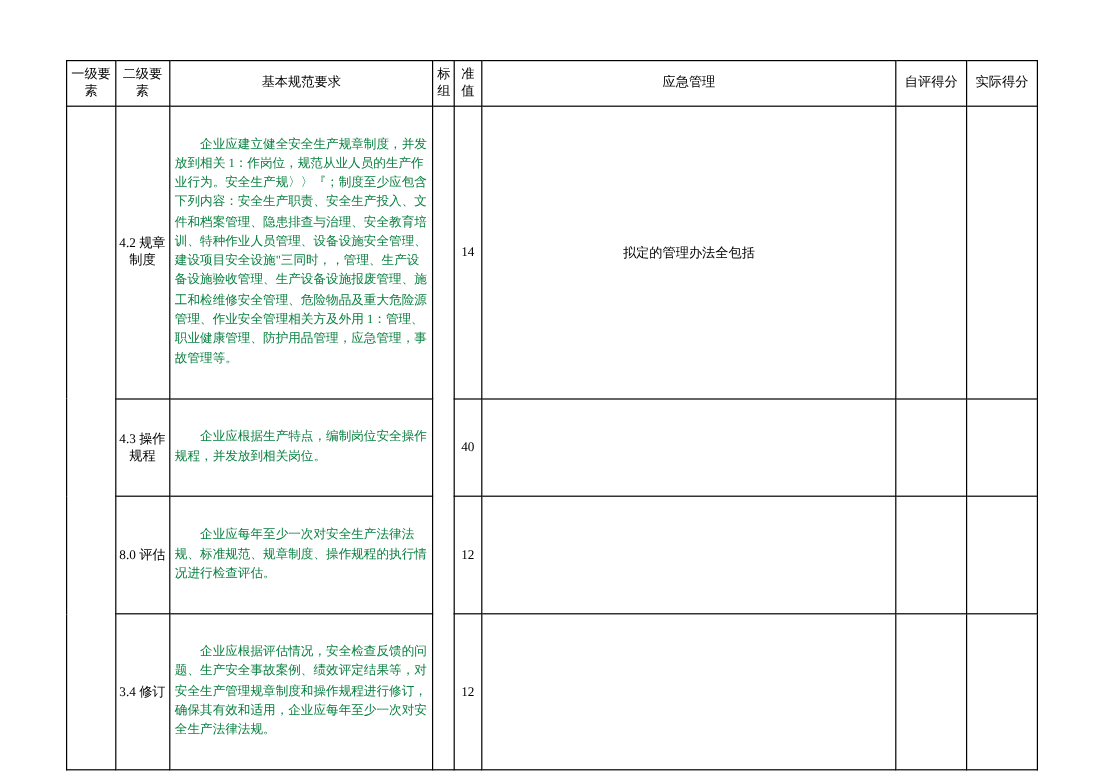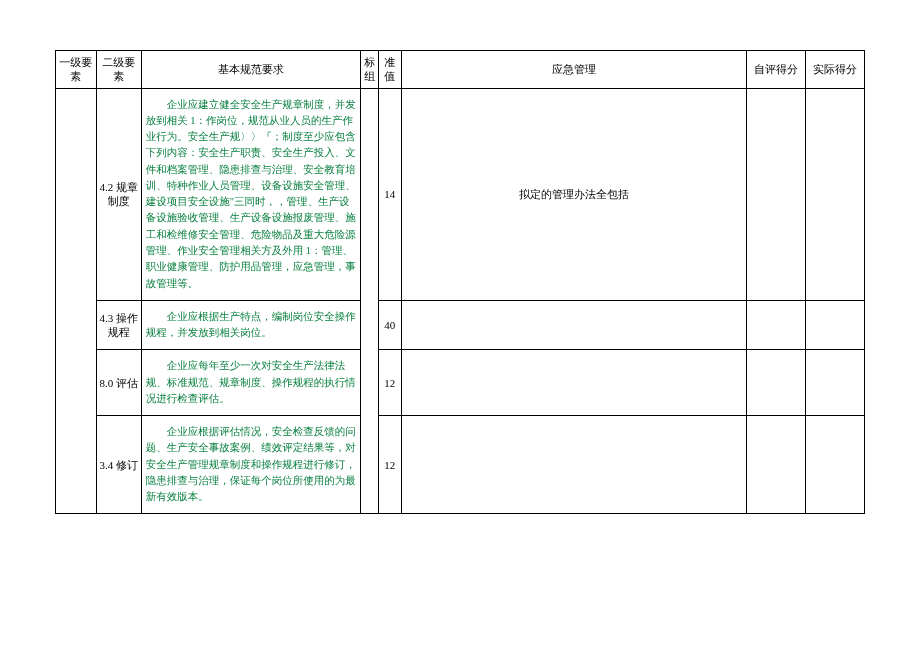--- a/index.html
+++ b/index.html
@@ -57,21 +57,21 @@
     .score-cell {
       text-align: center;
       margin-top: 48px;
     }
     .issues-cell {
       text-align: center;
       vertical-align: middle;
       padding: 4px 6px;
     }
     .req-cell {
-      padding: 8px 4px;
+      padding: 24px 4px;
     }
   </style>
 </head>
 <body>
 
 <table>
   <colgroup>
     <col class="col-level1">
     <col class="col-level2">
     <col class="col-req">
@@ -122,21 +122,21 @@
         <div class="text-green text-indent">企业应每年至少一次对安全生产法律法规、标准规范、规章制度、操作规程的执行情况进行检查评估。</div>
       </td>
       <td class="score-cell">12</td>
       <td class="issues-cell"></td>
       <td></td>
       <td></td>
     </tr>
     <tr>
       <td class="level2-cell">3.4 修订</td>
       <td class="req-cell">
-        <div class="text-green text-indent">企业应根据评估情况，安全检查反馈的问题、生产安全事故案例、绩效评定结果等，对安全生产管理规章制度和操作规程进行修订，隐患排查与治理，保证每个岗位所使用的为最新有效版本。</div>
+        <div class="text-green text-indent">企业应根据评估情况，安全检查反馈的问题、生产安全事故案例、绩效评定结果等，对安全生产管理规章制度和操作规程进行修订，确保其有效和适用，企业应每年至少一次对安全生产法律法规。</div>
       </td>
       <td class="score-cell">12</td>
       <td class="issues-cell"></td>
       <td></td>
       <td></td>
     </tr>
   </tbody>
 </table>
 
 </body></html>

